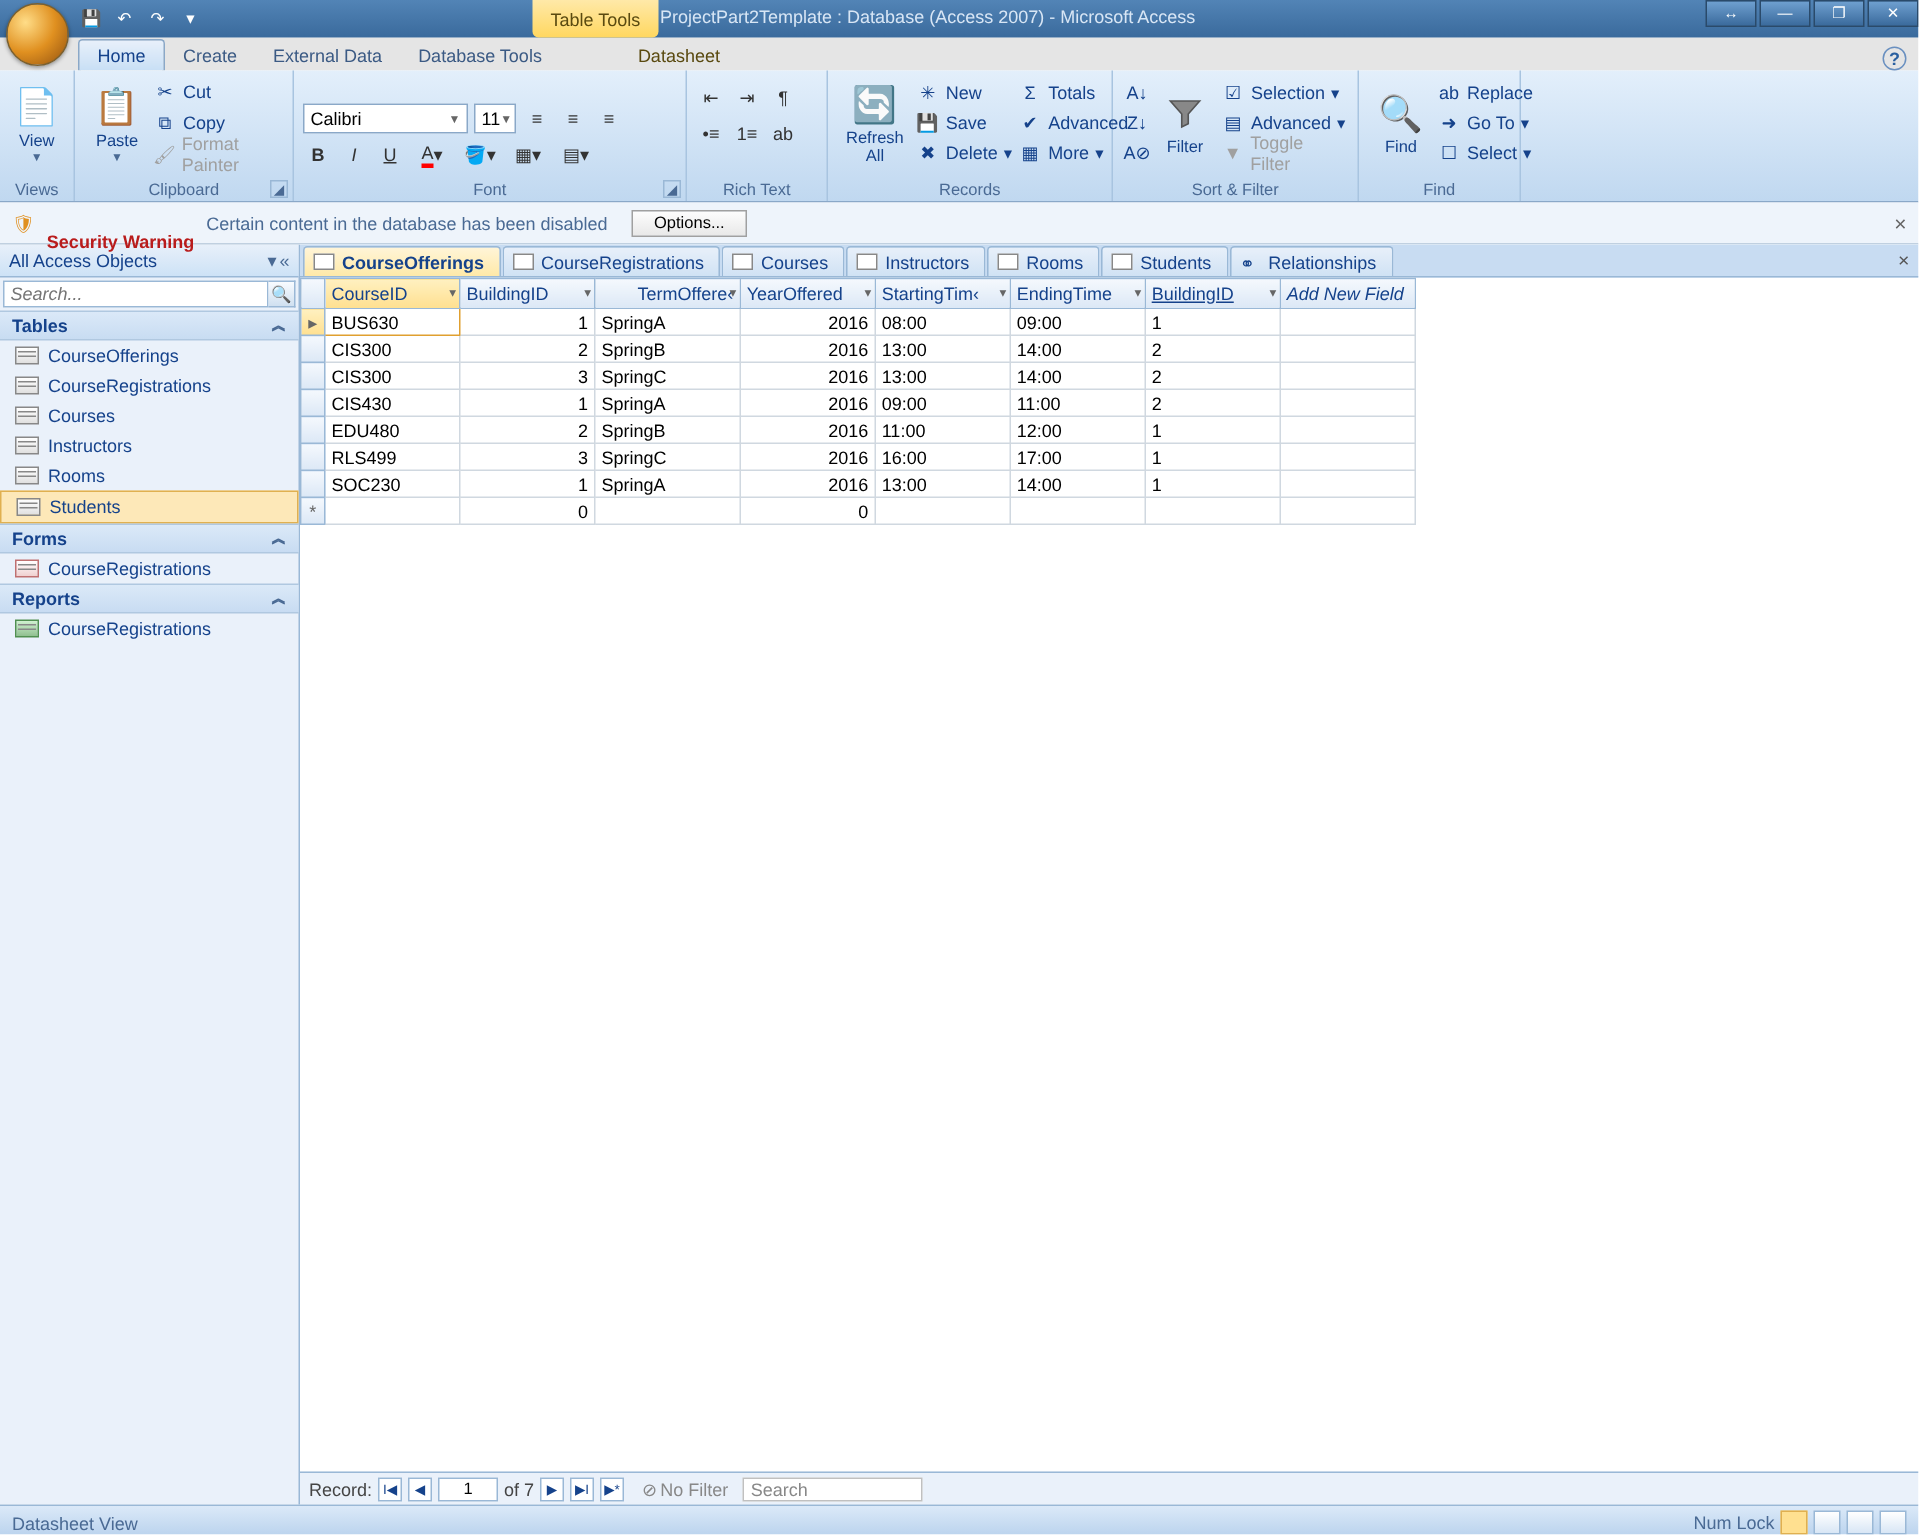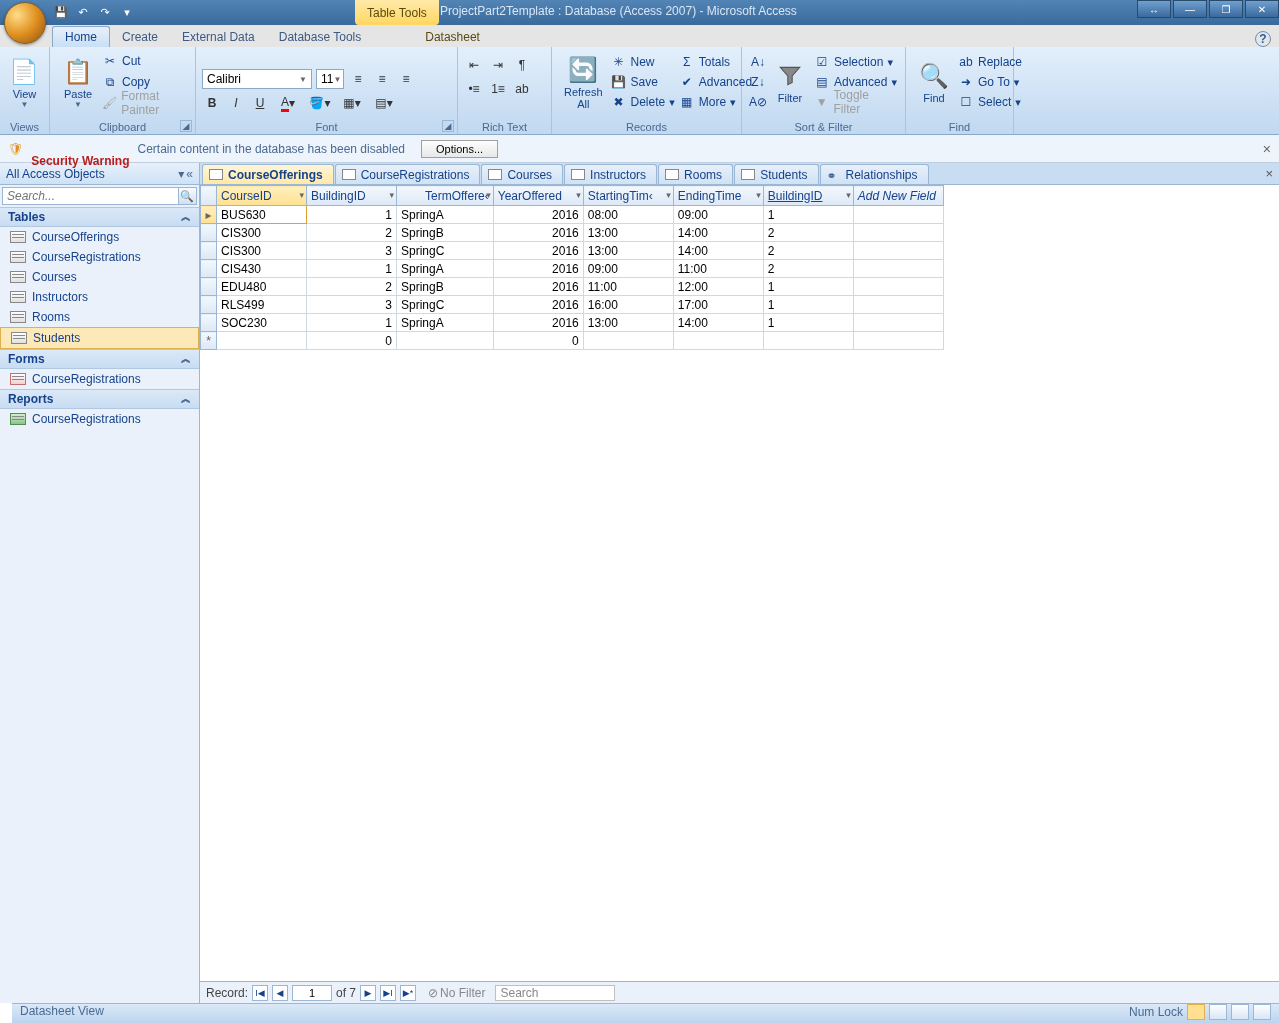--- a/index.html
+++ b/index.html
@@ -90,21 +90,21 @@
 .corner-cell { width: 16px; background: linear-gradient(#f4f8fd, #dce8f6); border: 1px solid #9ab8d6; }
 
 
 .recnav { height: 22px; background: #eaf1fa; border-top: 1px solid #9ab8d6; display: flex; align-items: center; padding: 0 6px; gap: 4px; font-size: 11px; color: #444; }
 .recnav .navbtn { width: 16px; height: 16px; border: 1px solid #9ab8d6; background: #fff; display: flex; align-items: center; justify-content: center; font-size: 9px; color: #15428b; }
 .recnav input { width: 40px; border: 1px solid #9ab8d6; text-align: center; height: 16px; font-size: 11px; }
 .recnav .nofilter { color: #888; display: flex; align-items: center; gap: 2px; margin-left: 8px; }
 .recnav .searchbox { border: 1px solid #c0c0c0; background: #fff; padding: 0 4px; color: #888; width: 120px; height: 16px; margin-left: 6px; }
 
 
-.statusbar { position: absolute; left: 12px; right: 0; bottom: 0; height: 20px; background: linear-gradient(#dbe9f8, #bcd4ee); border-top: 1px solid #9ab8d6; display: flex; align-items: flex-start; padding: 0 8px; color: #4a6a94; font-size: 11px; }
+.statusbar { position: absolute; left: 0; right: 0; bottom: 0; height: 20px; background: linear-gradient(#dbe9f8, #bcd4ee); border-top: 1px solid #9ab8d6; display: flex; align-items: flex-end; padding: 0 8px; color: #4a6a94; font-size: 11px; }
 .statusbar .right { margin-left: auto; display: flex; align-items: center; gap: 4px; }
 .view-btn { width: 18px; height: 16px; border: 1px solid #9ab8d6; background: linear-gradient(#fff,#d8e6f5); }
 .view-btn.active { background: #ffe090; border-color: #e0b050; }
 </style>
 </head>
 <body>
 
 <div class="titlebar">
   <div class="office-orb"></div>
   <div class="qat">

